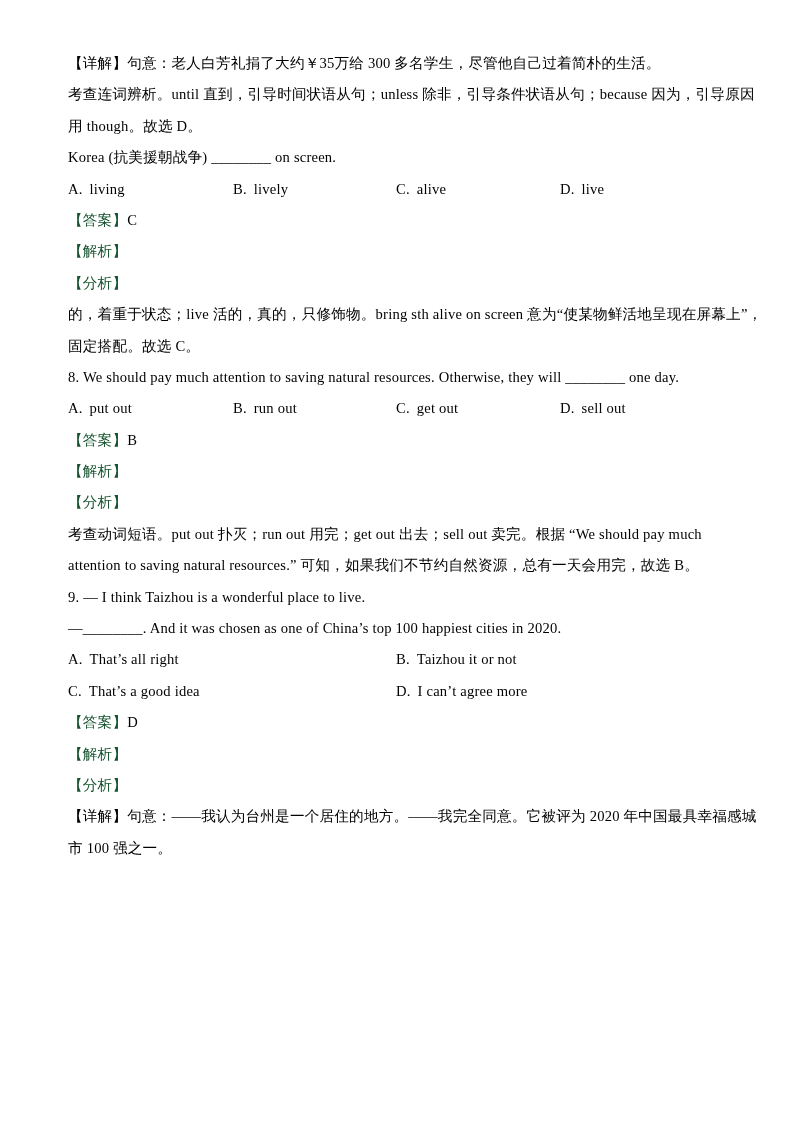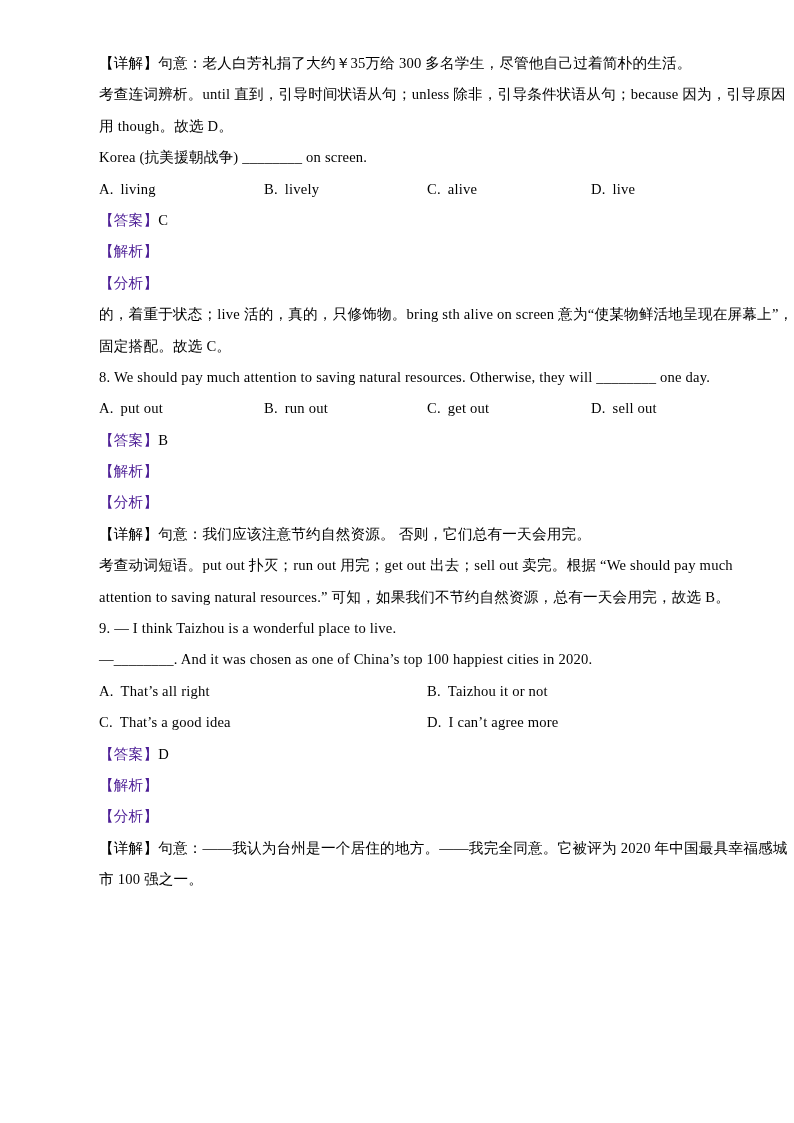--- a/index.html
+++ b/index.html
@@ -17,24 +17,23 @@
     font-family: "Liberation Serif", "DejaVu Serif", serif;
     font-size: 14.6px;
     color: #000000;
     overflow: hidden;
   }
   .line {
     line-height: 31.4px;
     height: 31.4px;
     white-space: nowrap;
     letter-spacing: 0.2px;
-    margin-left: 31px;
   }
   .s-n { color: #000000; }
-  .s-b { color: #4c1d95; font-family: Liberation Mono, monospace; }
+  .s-b { color: #14532d; font-family: Liberation Mono, monospace; }
   .s-i { font-style: italic; }
   .options { display: grid; }
   .options.cols4 { grid-template-columns: 165px 163px 164px 1fr; }
   .options.cols2 { grid-template-columns: 328px 1fr; }
   .opt { white-space: nowrap; }
   .optkey { margin-right: 7px; }
 </style>
 </head>
 <body>
 
@@ -57,21 +56,20 @@
     <div class="line"><span class="s-n">8. We should pay much attention to saving natural resources. Otherwise, they will ________ one day.</span></div>
     <div class="line options cols4">
       <span class="opt"><span class="optkey">A.</span><span>put out</span></span>
       <span class="opt"><span class="optkey">B.</span><span>run out</span></span>
       <span class="opt"><span class="optkey">C.</span><span>get out</span></span>
       <span class="opt"><span class="optkey">D.</span><span>sell out</span></span>
     </div>
     <div class="line"><span class="s-b">【答案】</span><span class="s-n">B</span></div>
     <div class="line"><span class="s-b">【解析】</span></div>
     <div class="line"><span class="s-b">【分析】</span></div>
-    <div class="line"><span class="s-n">【详解】</span><span class="s-n">句意：我们应该注意节约自然资源。 否则，它们总有一天会用完。</span></div>
     <div class="line"><span class="s-n">考查动词短语。put out 扑灭；run out 用完；get out 出去；sell out 卖完。根据 “We should pay much</span></div>
     <div class="line"><span class="s-n">attention to saving natural resources.” 可知，如果我们不节约自然资源，总有一天会用完，故选 B。</span></div>
     <div class="line"><span class="s-n">9. — I think Taizhou is a wonderful place to live.</span></div>
     <div class="line"><span class="s-n">—________. And it was chosen as one of China’s top 100 happiest cities in 2020.</span></div>
     <div class="line options cols2">
       <span class="opt"><span class="optkey">A.</span><span>That’s all right</span></span>
       <span class="opt"><span class="optkey">B.</span><span>Taizhou it or not</span></span>
     </div>
     <div class="line options cols2">
       <span class="opt"><span class="optkey">C.</span><span>That’s a good idea</span></span>

